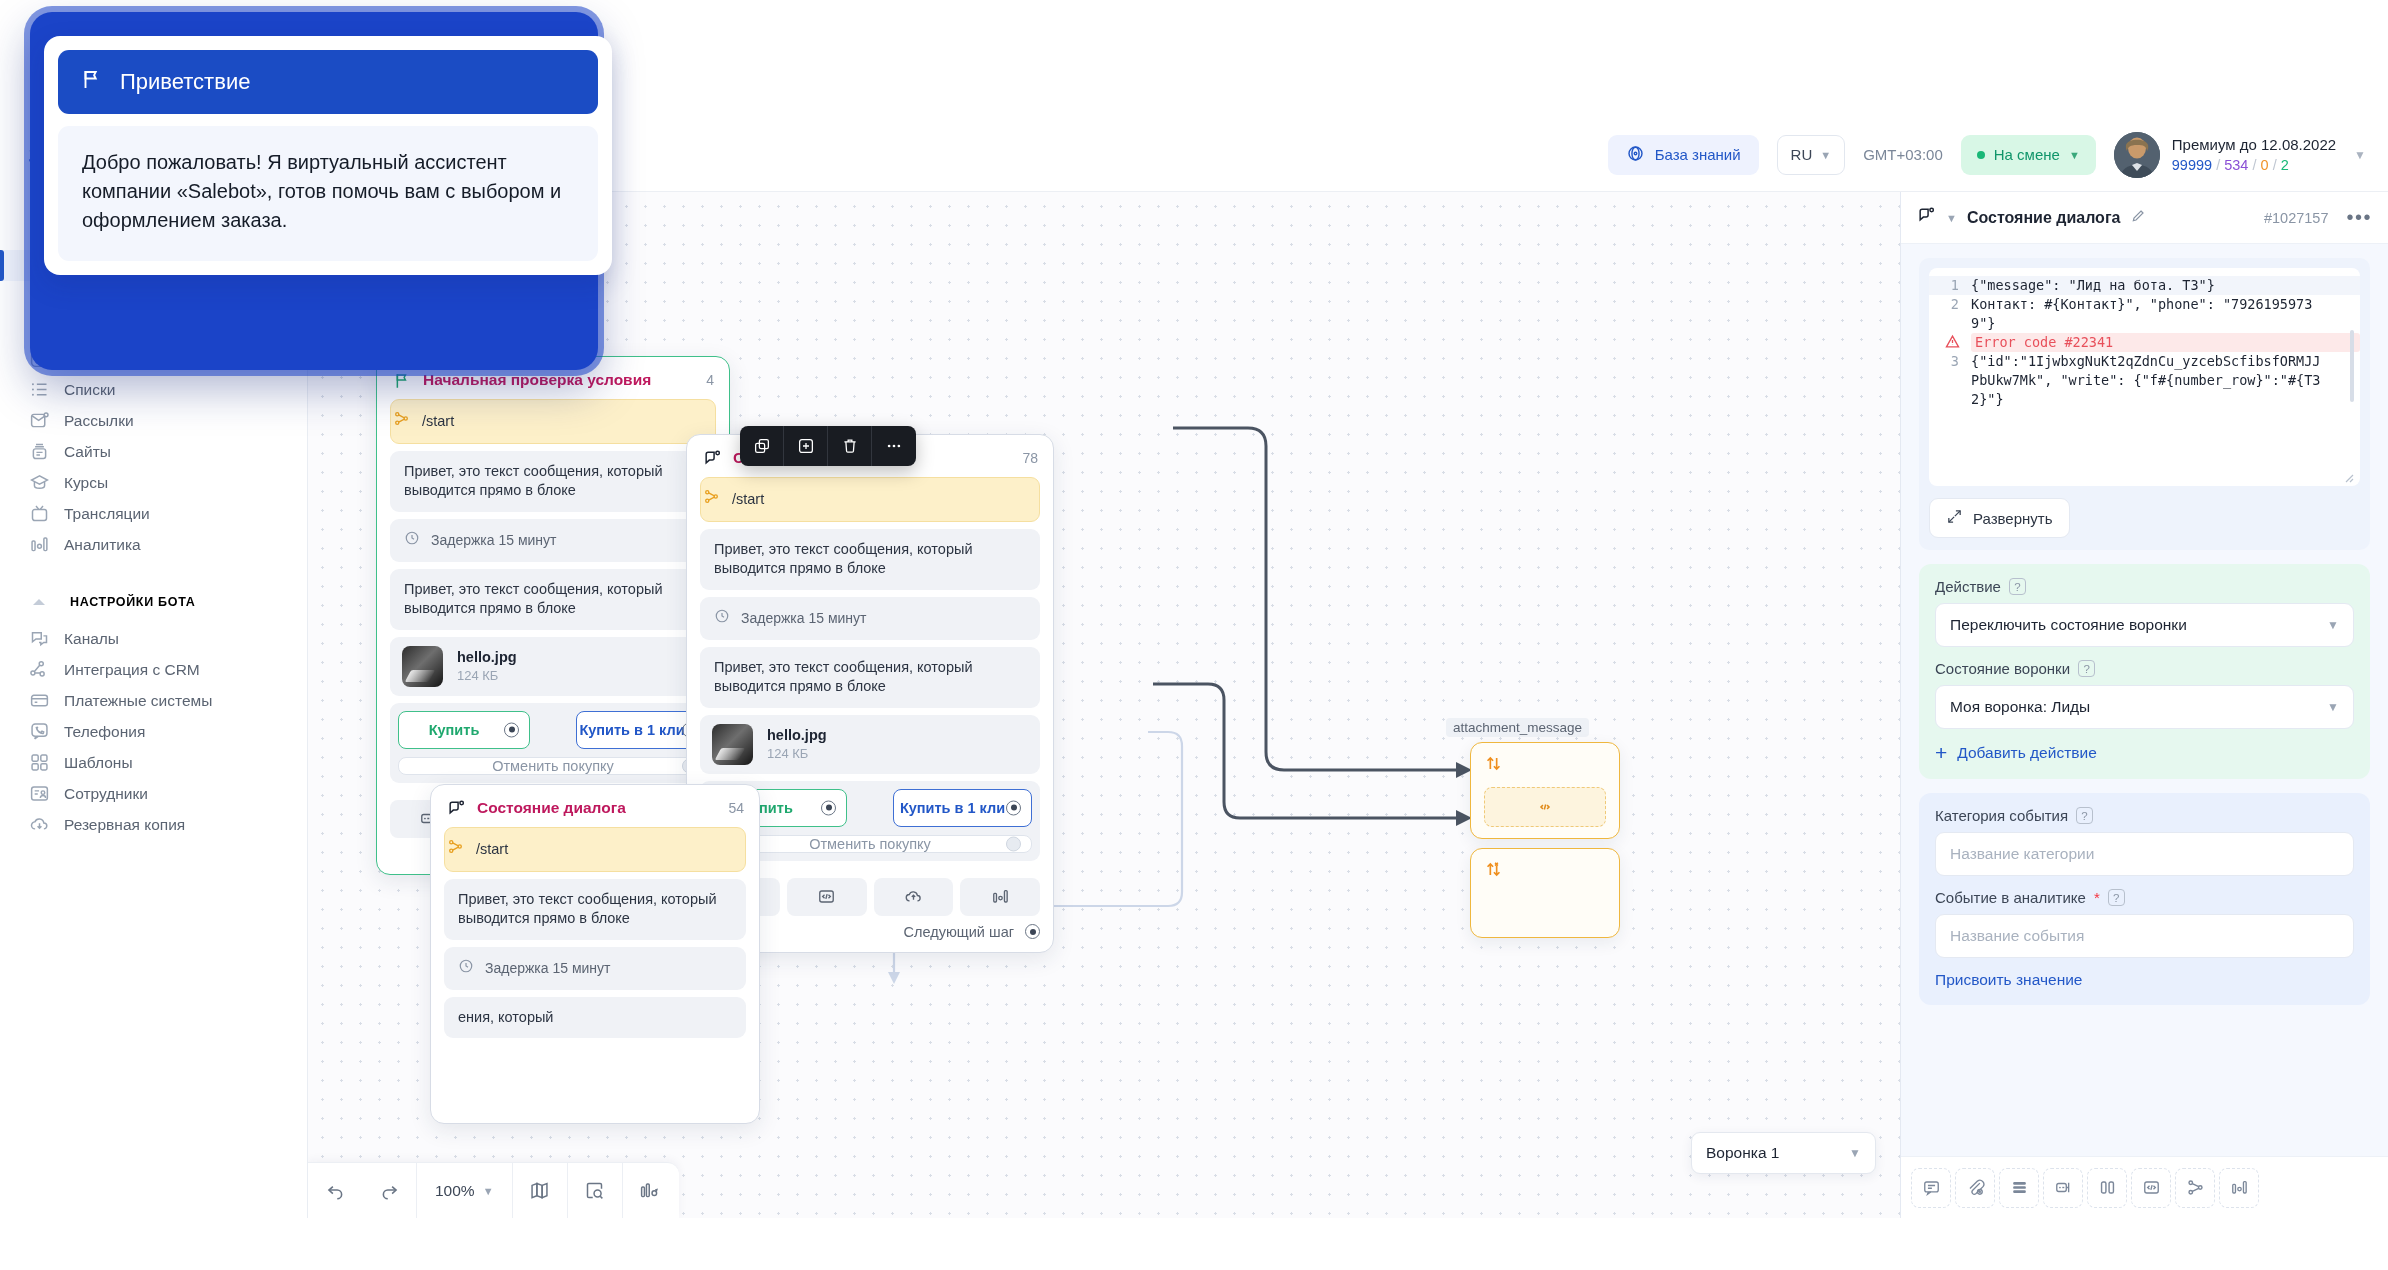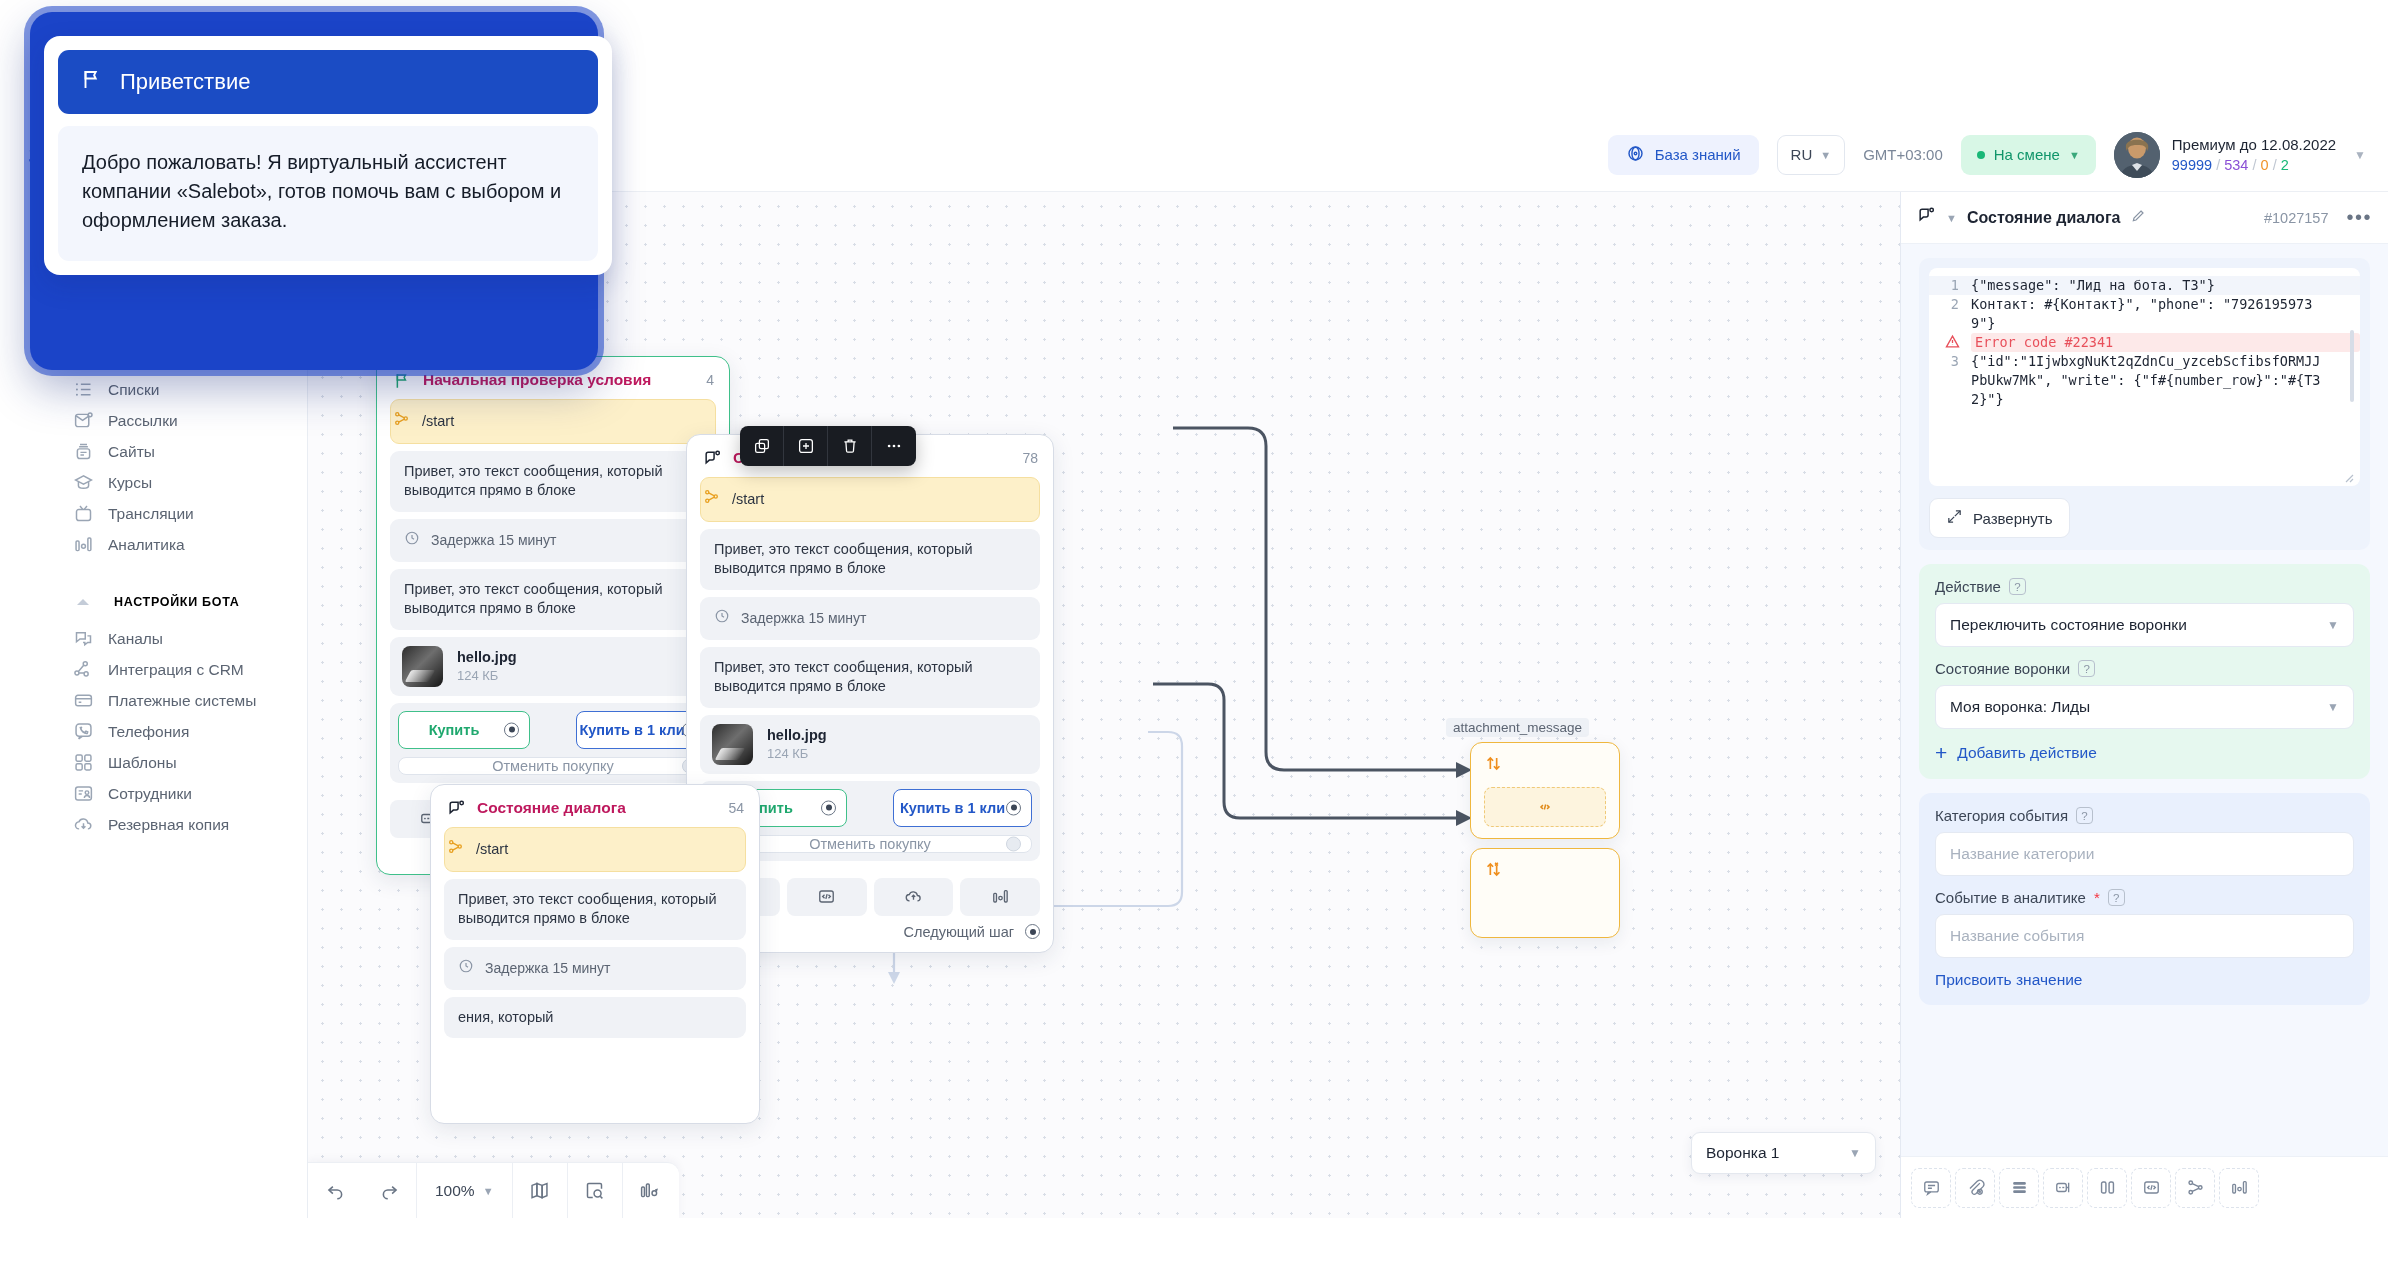--- a/index.html
+++ b/index.html
@@ -41,21 +41,21 @@
   .bot-select {
     margin: 0 18px 14px 18px;
     height: 44px;
     display: flex; align-items: center; justify-content: space-between;
     color: #2257c7; font-size: 16px; font-weight: 600;
     padding: 0 12px;
     cursor: pointer;
   }
   .bot-select .chev { color: #4b7ad6; font-size: 13px; }
 
-  .nav { padding: 0 0 8px 0; margin-left: 44px; }
+  .nav { padding: 0 0 8px 0; }
   .nav-item {
     display: flex; align-items: center;
     height: 31px;
     padding: 0 18px 0 28px;
     gap: 14px;
     color: #5b6472; font-size: 15.5px;
     cursor: pointer; position: relative;
     margin-bottom: 0px;
   }
   .nav-item .ico { width: 22px; height: 22px; flex: 0 0 22px; display: flex; align-items: center; justify-content: center; color: #9aa5b4; }

